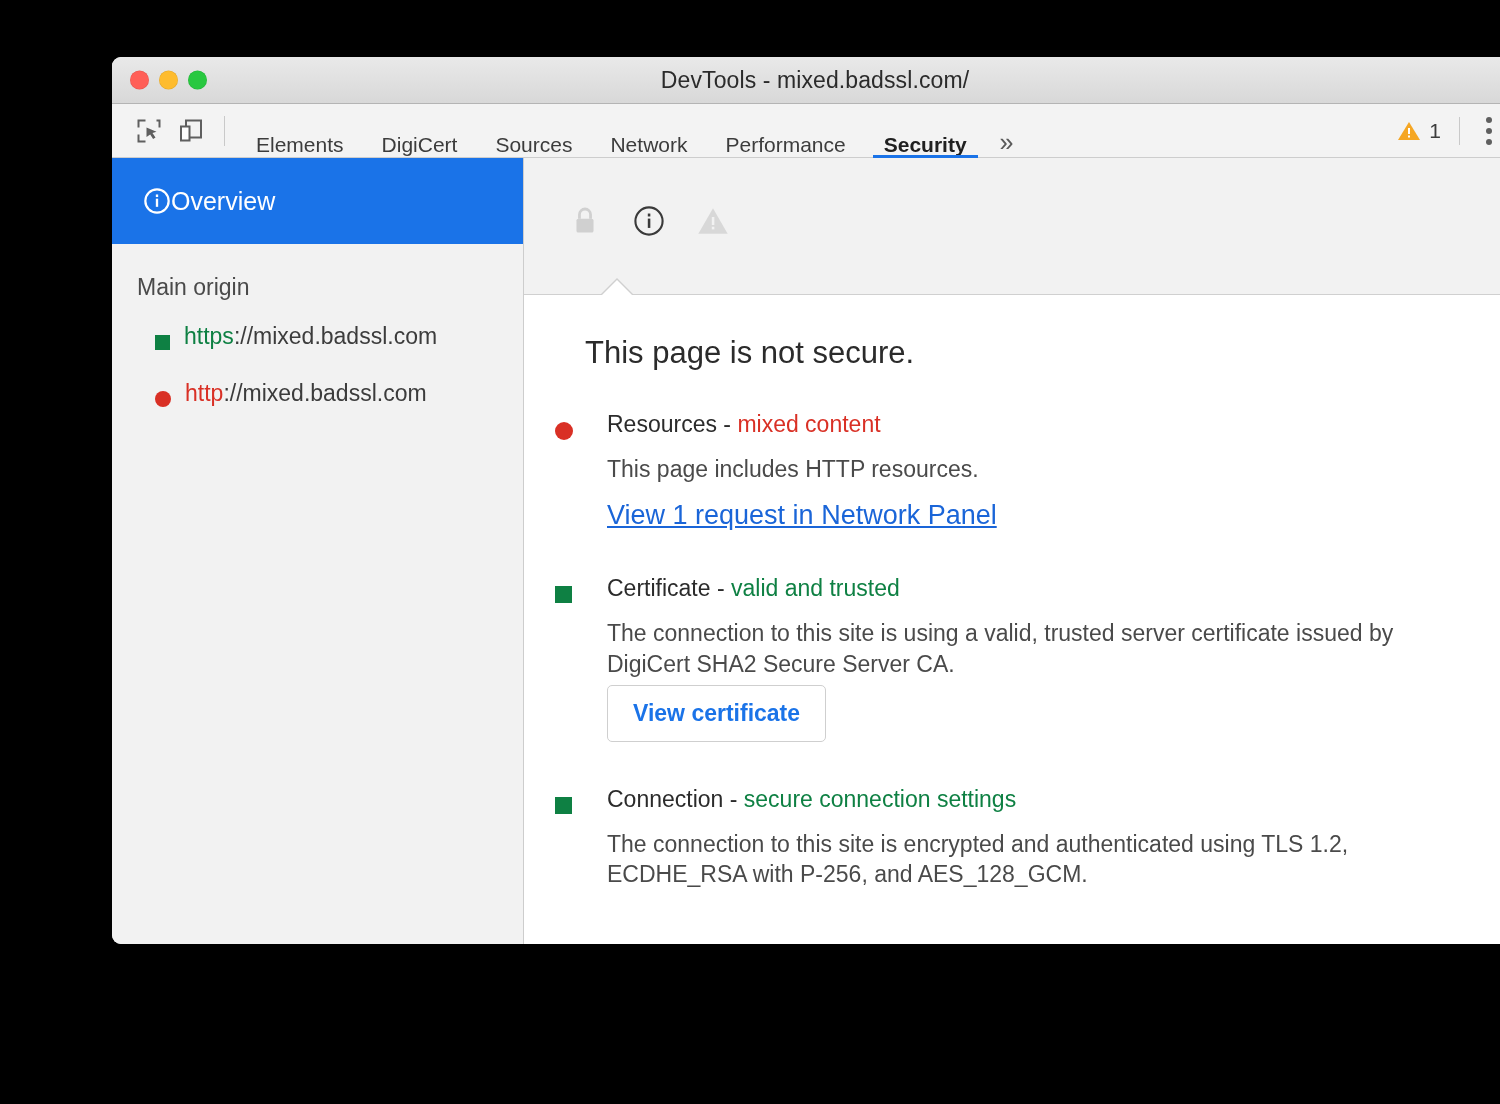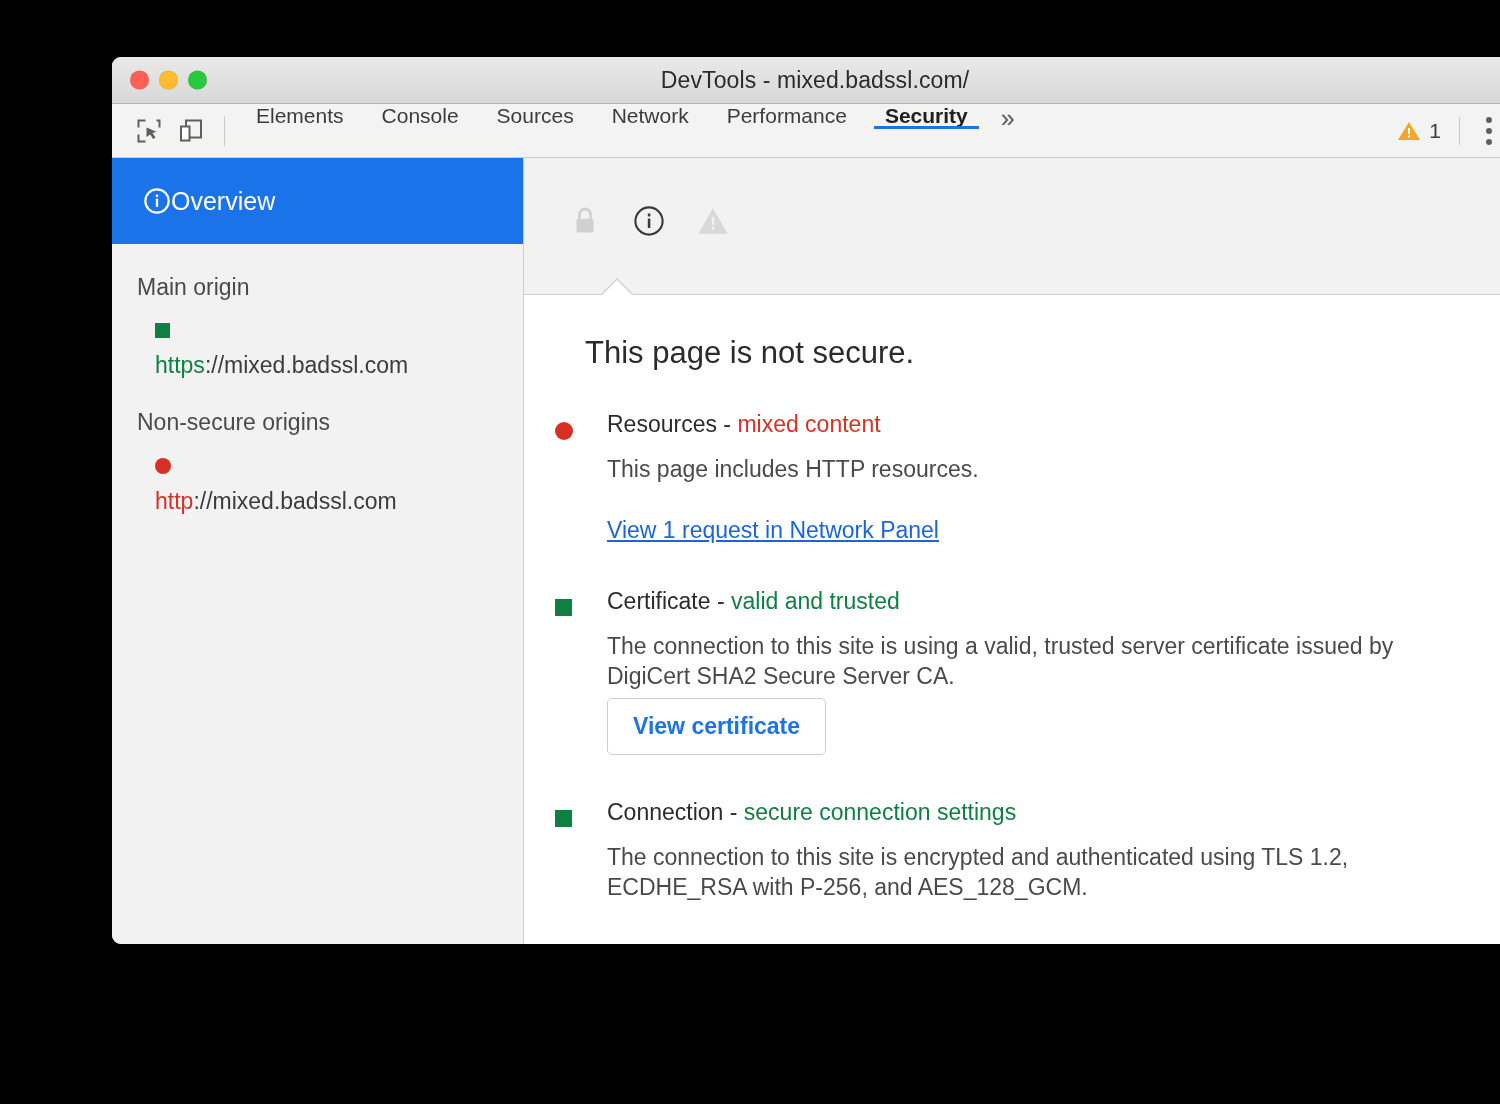--- a/index.html
+++ b/index.html
@@ -41,21 +41,21 @@
   
   #toolbar {
     display: flex; align-items: center;
     height: 54px;
     background: #f3f3f3;
     border-bottom: 1px solid #cdcdcd;
     padding-left: 16px;
   }
   .tool-btn { width: 42px; height: 42px; display: flex; align-items: center; justify-content: center; cursor: default; }
   .tb-divider { width: 1px; height: 30px; background: #c9c9c9; margin: 0 12px; }
-  #tabs { display: flex; align-items: flex-start; height: 100%; }
+  #tabs { display: flex; align-items: flex-end; height: 100%; }
   .tab {
     position: relative;
     display: flex; align-items: center;
     padding: 0 19px;
     font-size: 21px; color: #3c3c3c;
     white-space: nowrap;
   }
   .tab.active { color: #202020; font-weight: 700; }
   .tab.active::after {
     content: ""; position: absolute; left: 8px; right: 8px; bottom: -1px;
@@ -80,21 +80,21 @@
     overflow: hidden;
   }
   #overview-item {
     display: flex; align-items: center; 
     height: 86px; padding-left: 31px;
     background: #1a73e8; color: #fff;
   }
   #overview-item .label { font-size: 25px; }
   .sidebar-section { margin-top: 30px; }
   .section-title { font-size: 23px; color: #4a4a4a; padding-left: 25px; }
-  .origin-row { display: flex; align-items: flex-start; gap: 14px; padding-left: 43px; margin-top: 22px; flex-direction: column; }
+  .origin-row { display: flex; align-items: flex-end; gap: 14px; padding-left: 43px; margin-top: 22px; }
   .origin-text { font-size: 23px; color: #3c3c3c; }
   .origin-text .scheme-secure { color: #0e8043; }
   .origin-text .scheme-insecure { color: #d93025; }
   .sq { width: 15px; height: 15px; background: #0e8043; display: inline-block; }
   .dot { width: 16px; height: 16px; border-radius: 50%; background: #d93025; display: inline-block; }
 
   
   #main { flex: 1; display: flex; flex-direction: column; background: #fff; min-width: 0; }
   #main-header {
     background: #f2f2f2;
@@ -131,22 +131,22 @@
   .sec-block { display: flex; margin-bottom: 44px; }
   .sec-marker { flex: 0 0 52px; padding-top: 11px; }
   .sec-marker .sq { width: 17px; height: 17px; }
   .sec-marker .dot { width: 18px; height: 18px; }
   .sec-body { flex: 1; min-width: 0; }
   .sec-head { font-size: 23px; color: #2b2b2b; margin-bottom: 16px; }
   .sec-head .status-ok   { color: #0e8043; }
   .sec-head .status-bad  { color: #d93025; }
   .sec-desc { font-size: 23px; color: #4a4a4a; line-height: 1.32; max-width: 800px; }
   .sec-link {
-    display: inline-block; margin-top: 33px;
-    font-size: 23px; color: #1a65d8; text-decoration: underline;
+    display: inline-block; margin-top: 16px;
+    font-size: 27px; color: #1a65d8; text-decoration: underline;
   }
   #view-cert-btn {
     margin-top: 6px;
     background: #fff;
     border: 1px solid #cfcfcf;
     border-radius: 5px;
     padding: 14px 25px;
     font-family: "Liberation Sans", sans-serif;
     font-size: 23px; font-weight: 700;
     color: #1a73e8;
@@ -182,21 +182,21 @@
       <svg width="26" height="26" viewBox="0 0 26 26" aria-hidden="true">
         <rect x="8" y="2.5" width="15" height="17" fill="none" stroke="#5f5f5f" stroke-width="2"></rect>
         <rect x="3" y="8.5" width="8.5" height="14" fill="#fff" stroke="#5f5f5f" stroke-width="2"></rect>
       </svg>
     </div>
 
     <div class="tb-divider"></div>
 
     <div id="tabs">
       <div class="tab">Elements</div>
-      <div class="tab">Console</div>
+      <div class="tab">DigiCert</div>
       <div class="tab">Sources</div>
       <div class="tab">Network</div>
       <div class="tab">Performance</div>
       <div class="tab active">Security</div>
       <div class="tab more">»</div>
     </div>
 
     <div id="toolbar-right">
       <div id="warning-badge">
         <svg width="24" height="24" viewBox="0 0 24 24" aria-hidden="true">
@@ -230,21 +230,20 @@
 
       <div class="sidebar-section">
         <div class="section-title">Main origin</div>
         <div class="origin-row">
           <span class="sq"></span>
           <span class="origin-text"><span class="scheme-secure">https</span><span>://mixed.badssl.com</span></span>
         </div>
       </div>
 
       <div class="sidebar-section">
-        <div class="section-title">Non-secure origins</div>
         <div class="origin-row">
           <span class="dot"></span>
           <span class="origin-text"><span class="scheme-insecure">http</span><span>://mixed.badssl.com</span></span>
         </div>
       </div>
     </div>
 
     <div id="main">
 
       <div id="main-header">

